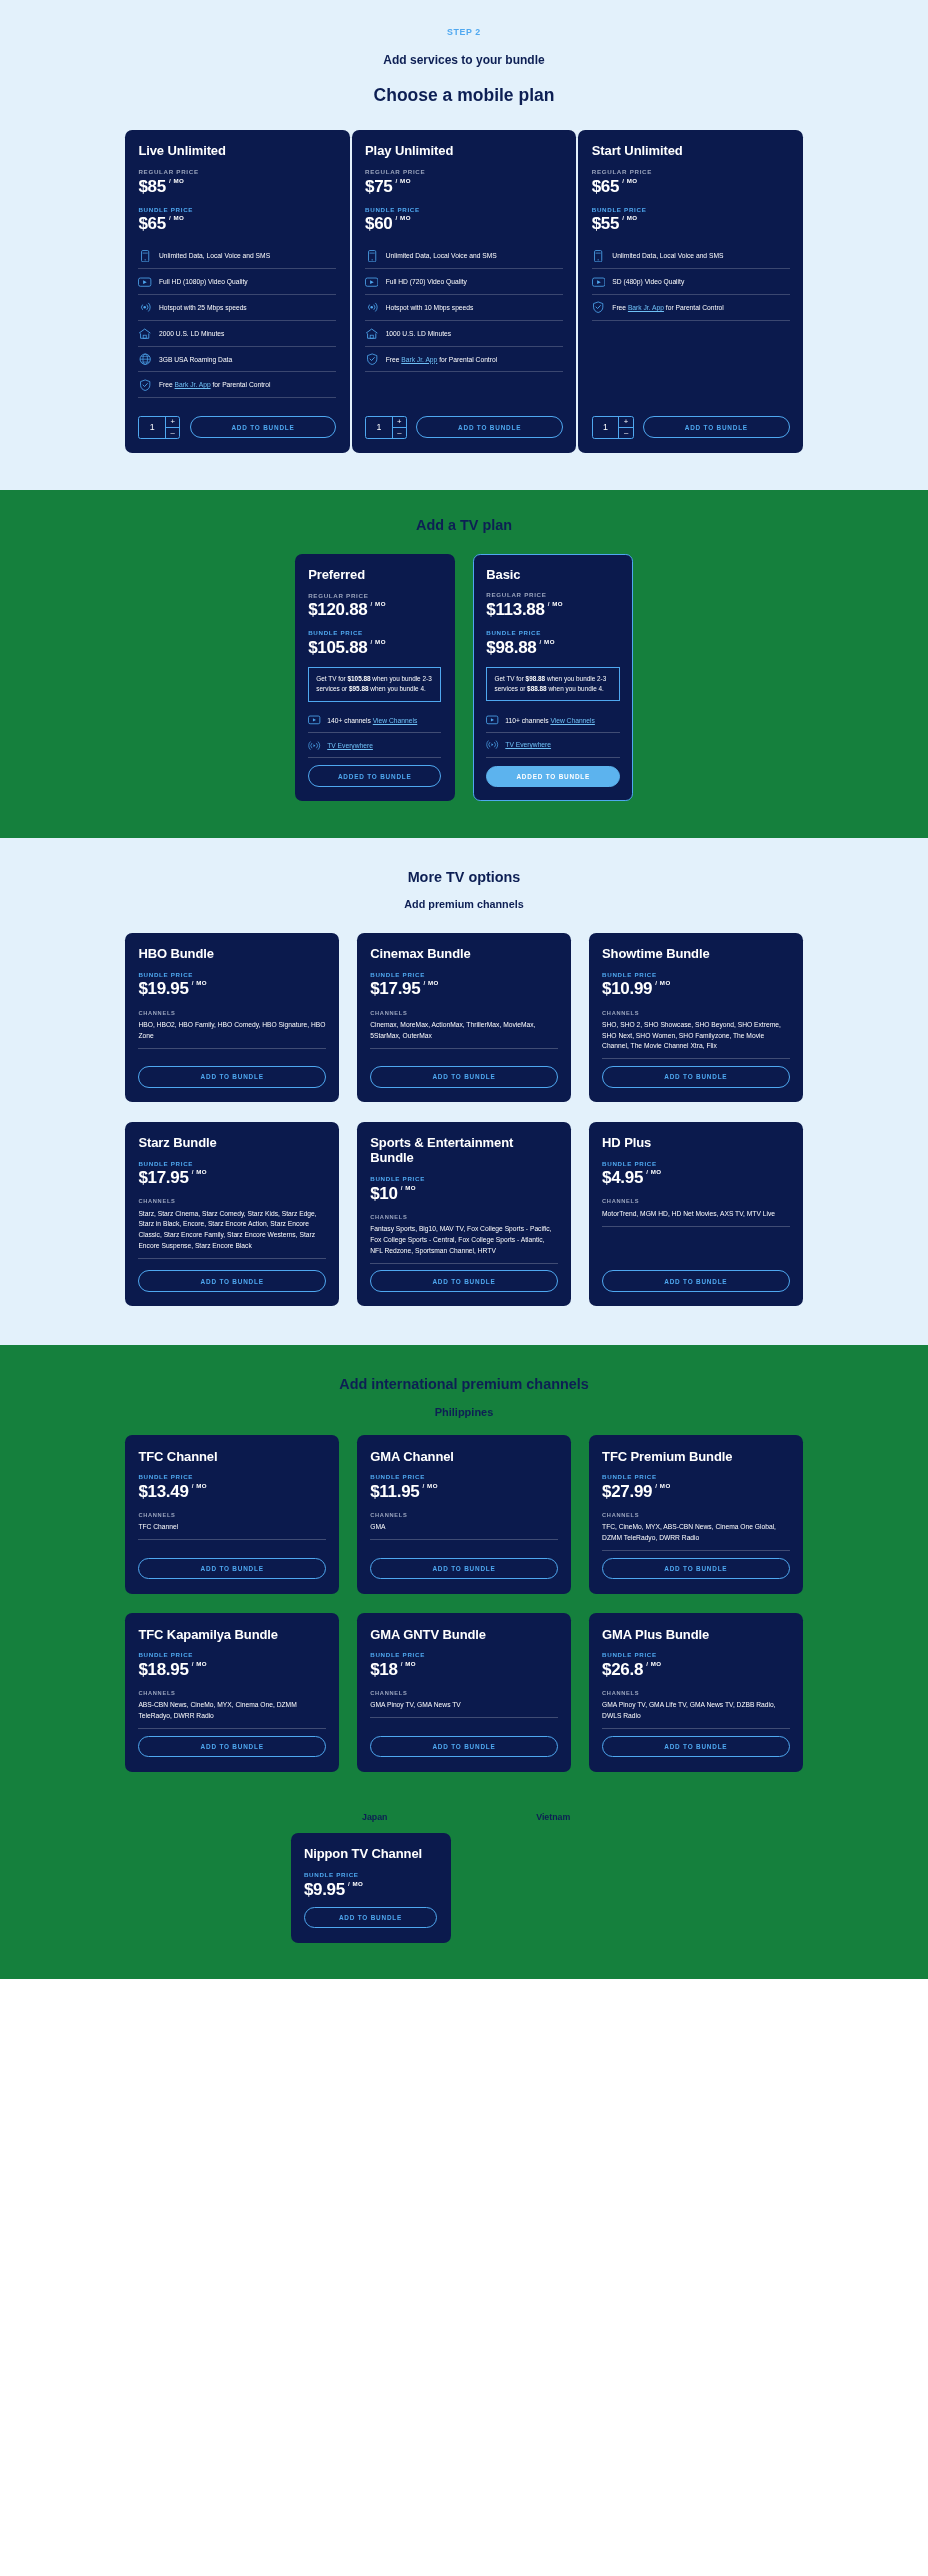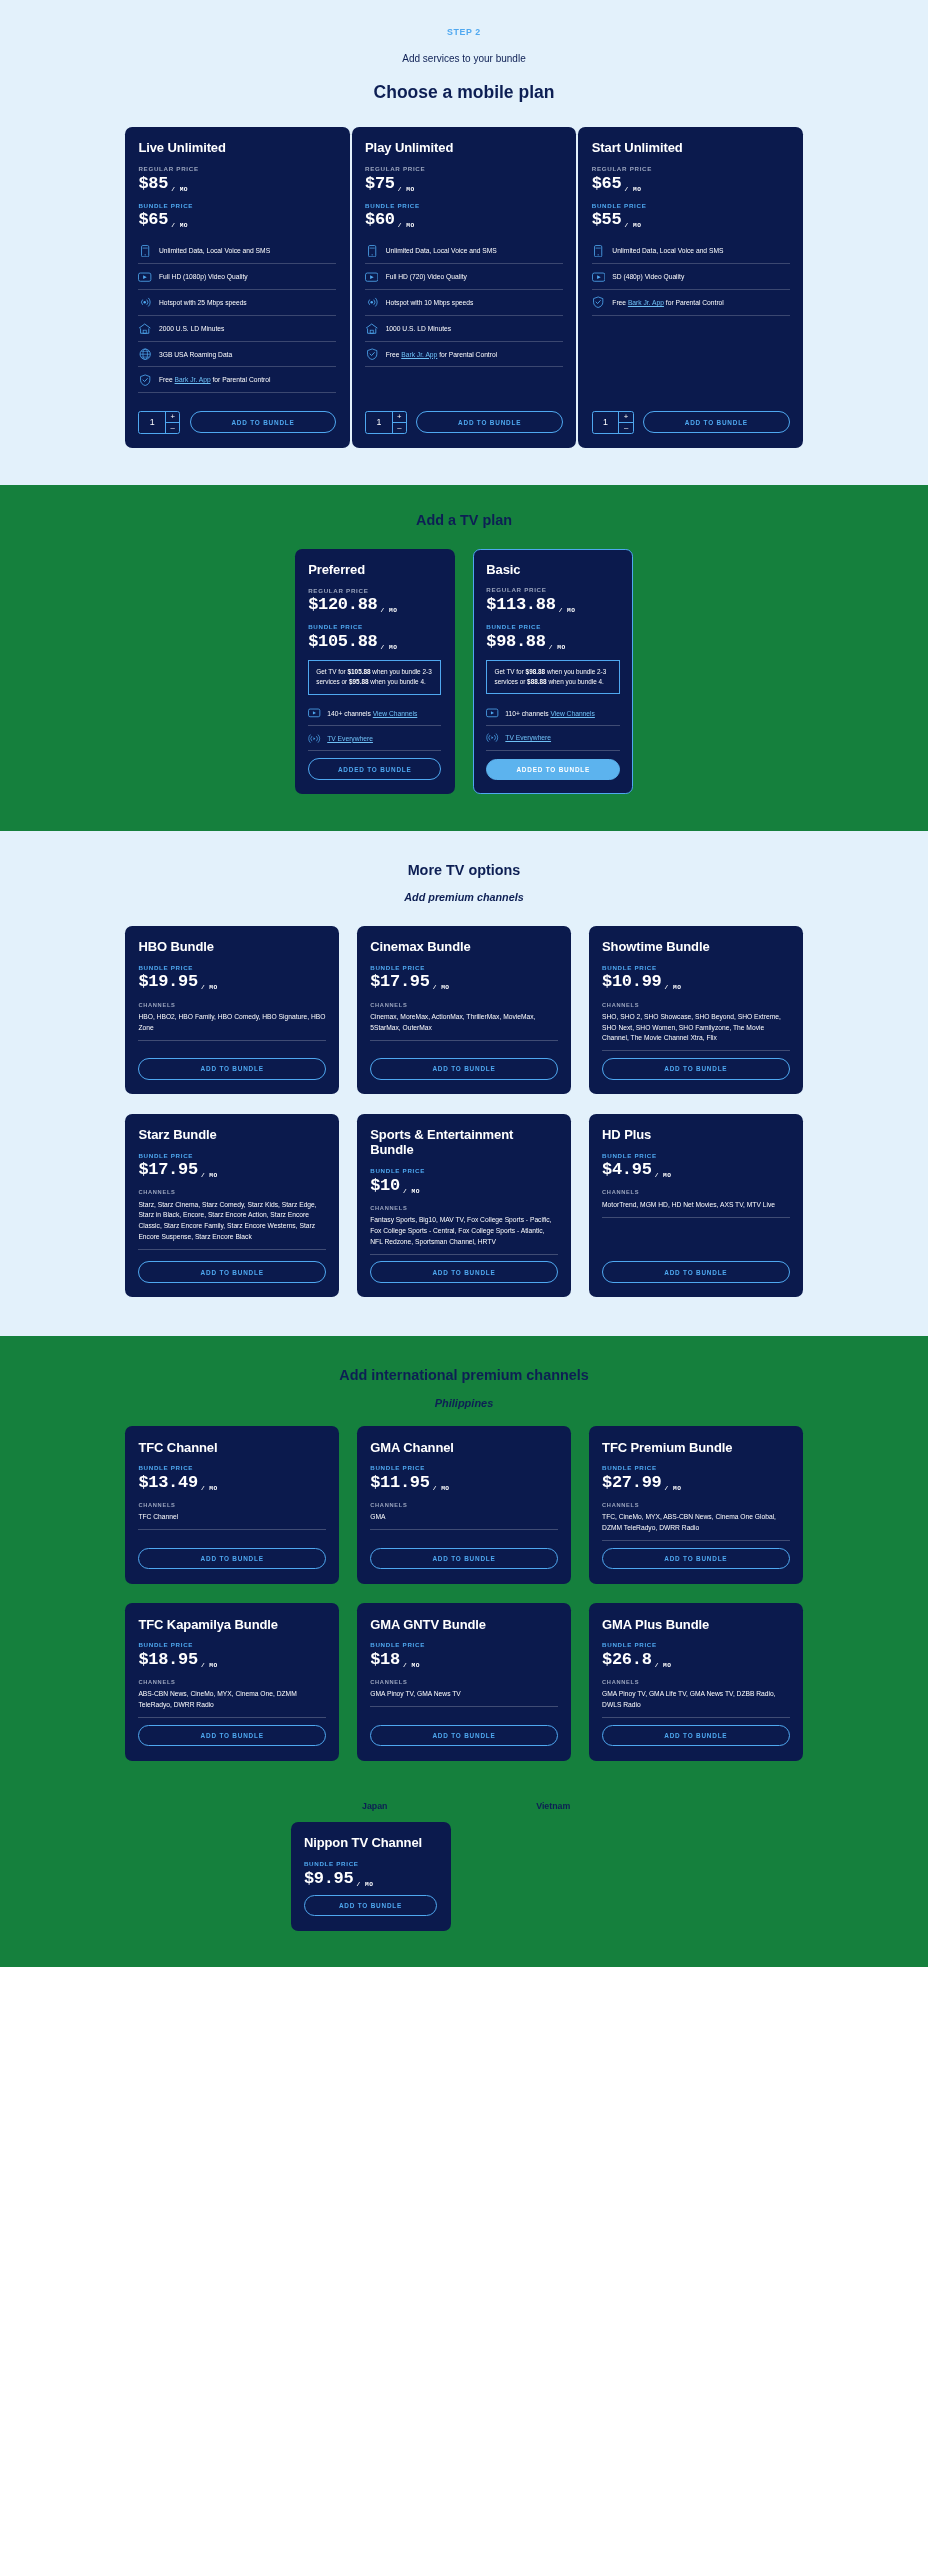--- a/index.html
+++ b/index.html
@@ -21,22 +21,22 @@
     text-align: center;
     color: #4fa8f0;
     font-size: 8.8px;
     font-weight: 700;
     letter-spacing: 0.6px;
     padding-top: 27px;
   }
   .step-sub {
     text-align: center;
     color: #0d1f54;
-    font-size: 10px;
-    font-weight: 400;
+    font-size: 12px;
+    font-weight: 700;
     margin-top: 15.5px;
   }
   .sec-title {
     text-align: center;
     color: #0d1f54;
     font-size: 17.5px;
     font-weight: 700;
     margin-top: 18.5px;
   }
   .sec-title-sm {
@@ -44,21 +44,20 @@
     color: #0d1f54;
     font-size: 14.4px;
     font-weight: 700;
   }
   .sec-sub {
     text-align: center;
     color: #0d1f54;
     font-size: 10.8px;
     font-weight: 700;
     margin-top: 12.4px;
-    font-style: italic;
   }
   .country-label {
     text-align: center;
     color: #0d1f54;
     font-size: 8.8px;
     font-weight: 700;
   }
 
   
   .card {
@@ -82,23 +81,22 @@
   .price-label {
     font-size: 6.2px;
     font-weight: 700;
     letter-spacing: 0.7px;
     margin-top: 9.3px;
   }
   .price-label.regular { color: #9aa4bd; }
   .price-label.bundle  { color: #4fa8f0; }
   .price-row {
     display: flex;
-    align-items: flex-end;
+    align-items: flex-start;
     margin-top: 1.5px;
-    font-family: Liberation Mono, monospace;
   }
   .price-amt { font-size: 17px; font-weight: 700; letter-spacing: -0.3px; }
   .price-per { font-size: 6.2px; font-weight: 700; letter-spacing: 0.5px; margin-left: 3.1px; }
 
   .chan-label {
     font-size: 5.7px;
     font-weight: 700;
     letter-spacing: 0.7px;
     color: #9aa4bd;
     margin-top: 10.3px;

